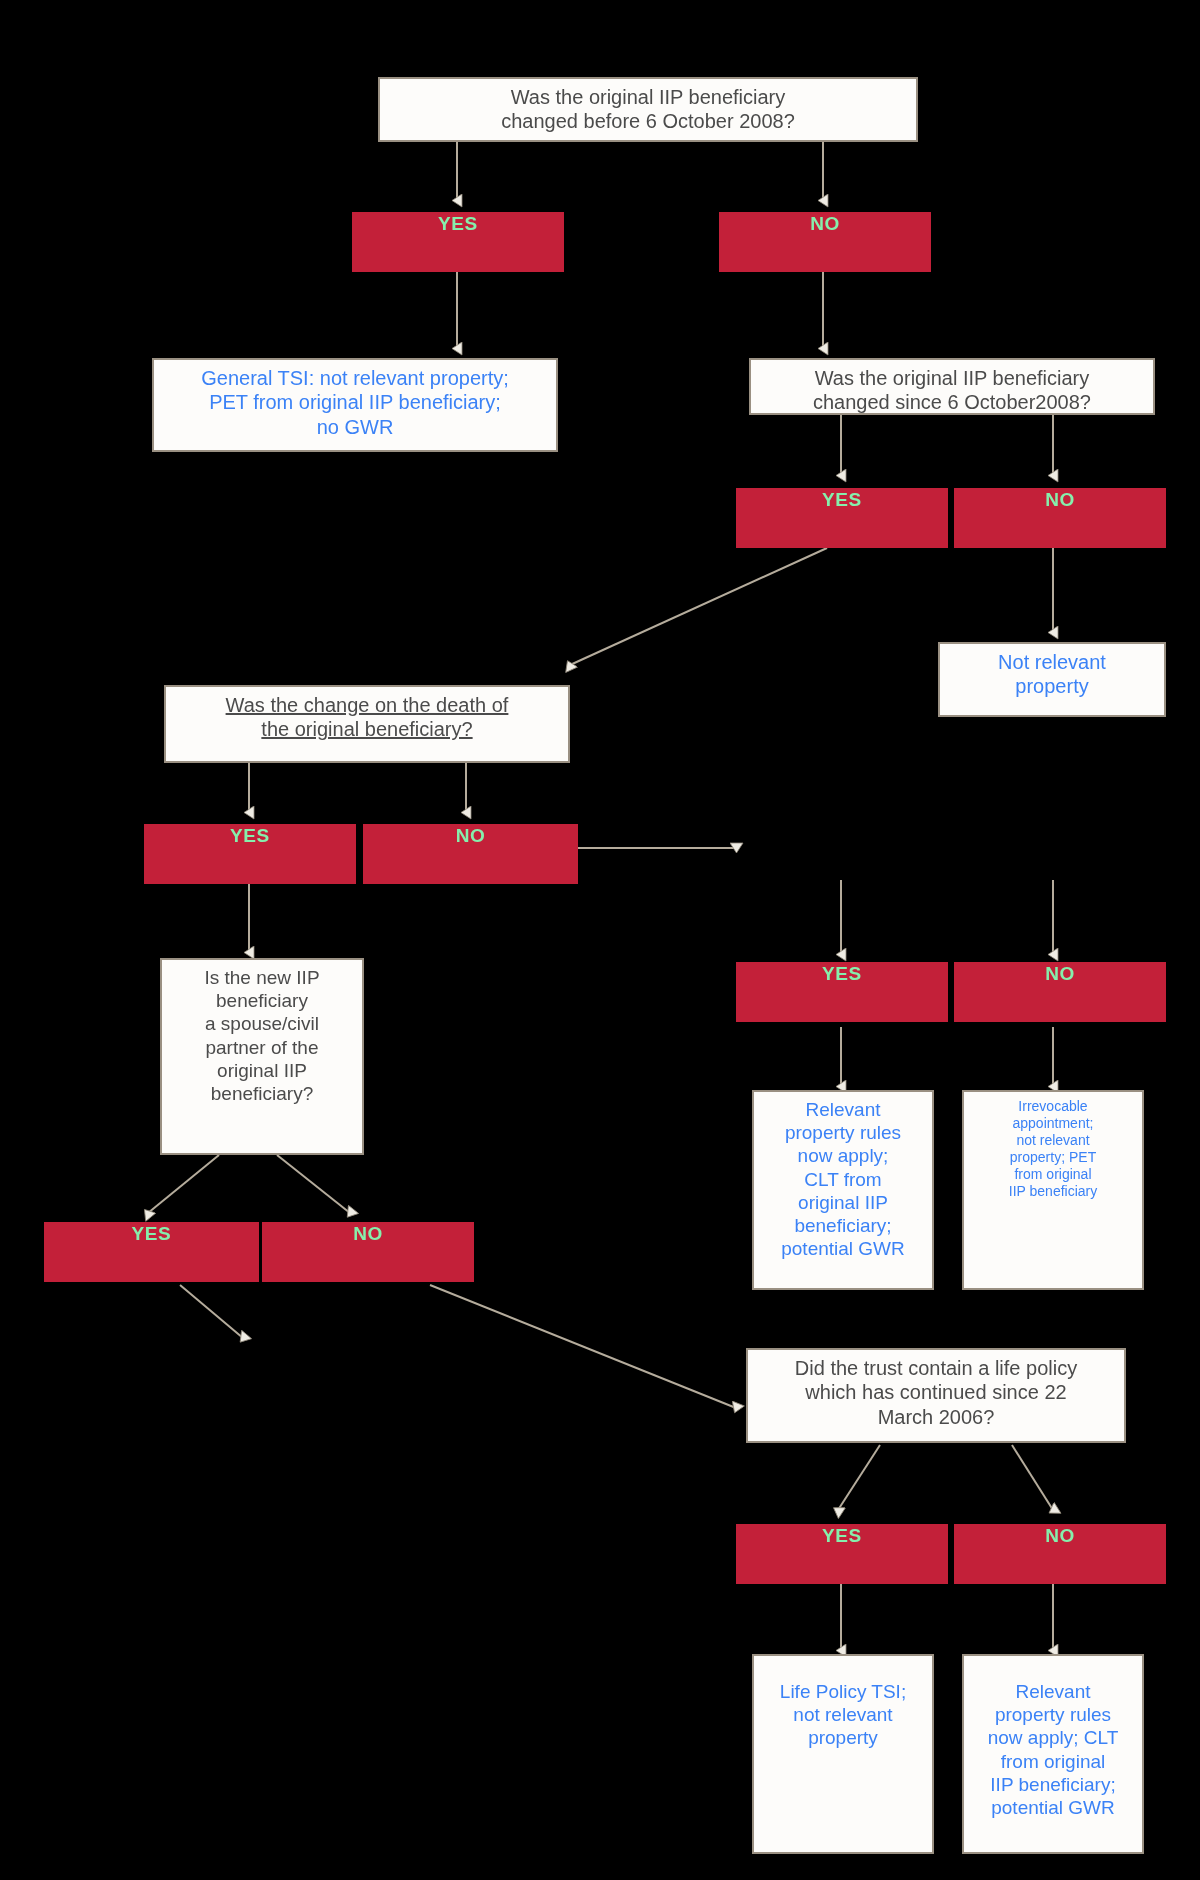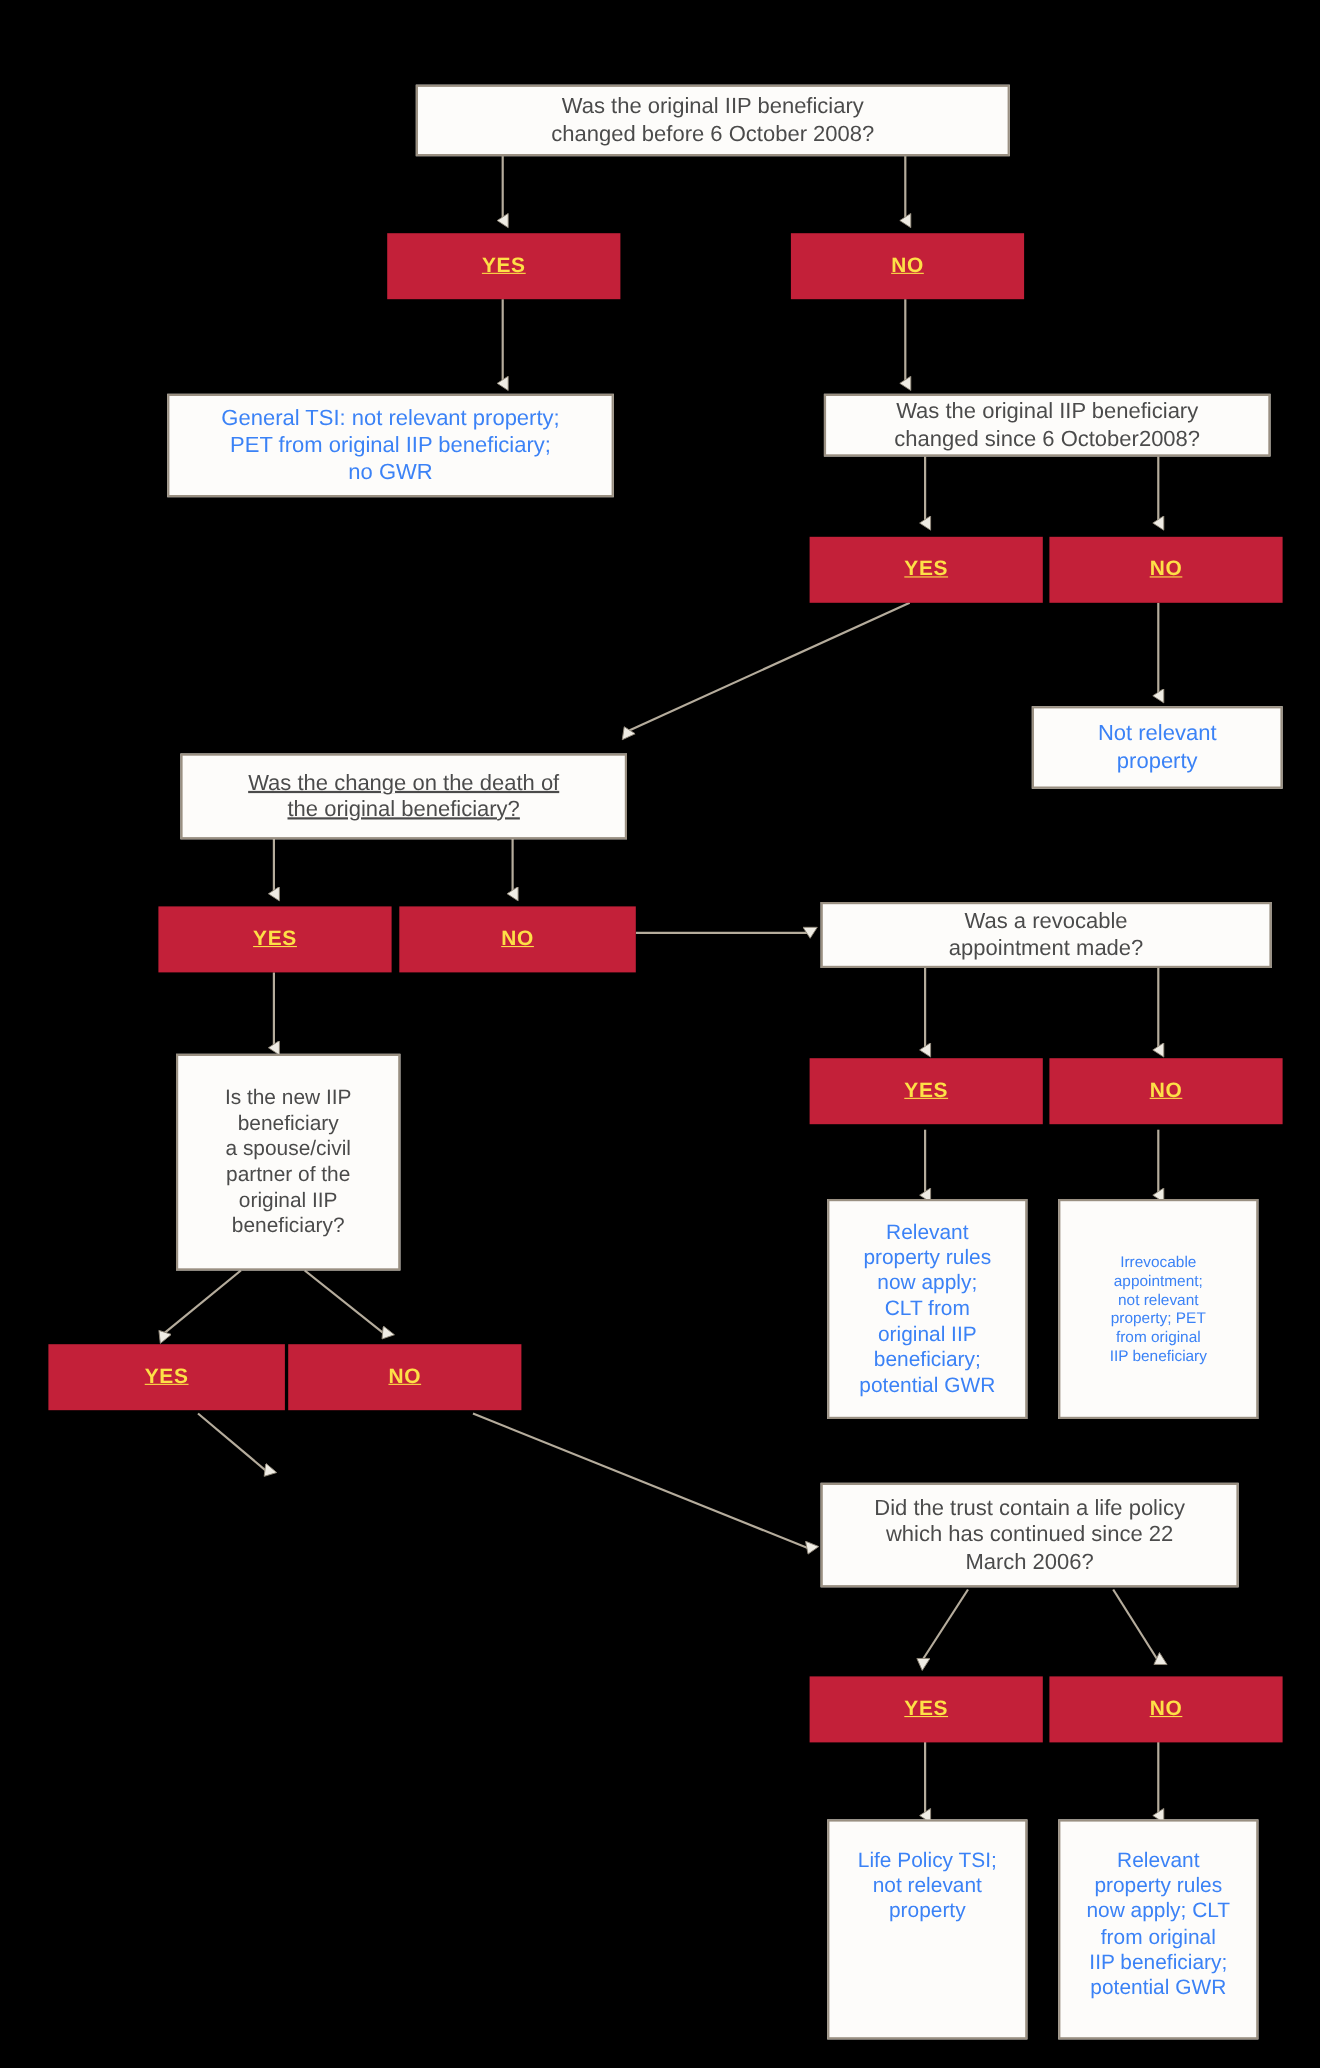--- a/index.html
+++ b/index.html
@@ -12,21 +12,21 @@
     width: 1200px;
     height: 1880px;
     background: #000000;
     font-family: "Liberation Sans", sans-serif;
     overflow: hidden;
   }
   .node {
     position: absolute;
     box-sizing: border-box;
     display: flex;
-    align-items: center;
+    align-items: flex-start;
     justify-content: center;
     text-align: center;
     line-height: 1.22;
   }
   .qbox {
     background: #fdfcfa;
     border: 2px solid #9a9082;
     color: #4b4b4b;
     font-size: 20px;
     padding: 6px 10px;
@@ -34,25 +34,24 @@
   .obox {
     background: #fdfcfa;
     border: 2px solid #9a9082;
     color: #3b82f6;
     font-size: 20px;
     padding: 6px 8px;
   }
   .redbox {
     background: #c32039;
     border: none;
-    color: #fde047;
+    color: #86efac;
     font-size: 19px;
     font-weight: bold;
     letter-spacing: 0.6px;
-    text-decoration: underline;
   }
   .svg-layer {
     position: absolute;
     left: 0;
     top: 0;
     width: 1200px;
     height: 1880px;
     pointer-events: none;
   }
   .node .txt { display: block; white-space: pre-line; }
@@ -159,24 +158,20 @@
 the original beneficiary?</span>
   </div>
 
   <div class="node redbox" style="left:144px; top:824px; width:212px; height:60px;">
     <span class="txt">YES</span>
   </div>
   <div class="node redbox" style="left:363px; top:824px; width:215px; height:60px;">
     <span class="txt">NO</span>
   </div>
 
-  <div class="node qbox" style="left:746px; top:820px; width:410px; height:60px;">
-    <span class="txt">Was a revocable
-appointment made?</span>
-  </div>
 
   <div class="node qbox" style="left:160px; top:958px; width:204px; height:197px; font-size:19px;">
     <span class="txt">Is the new IIP
 beneficiary
 a spouse/civil
 partner of the
 original IIP
 beneficiary?</span>
   </div>
 

